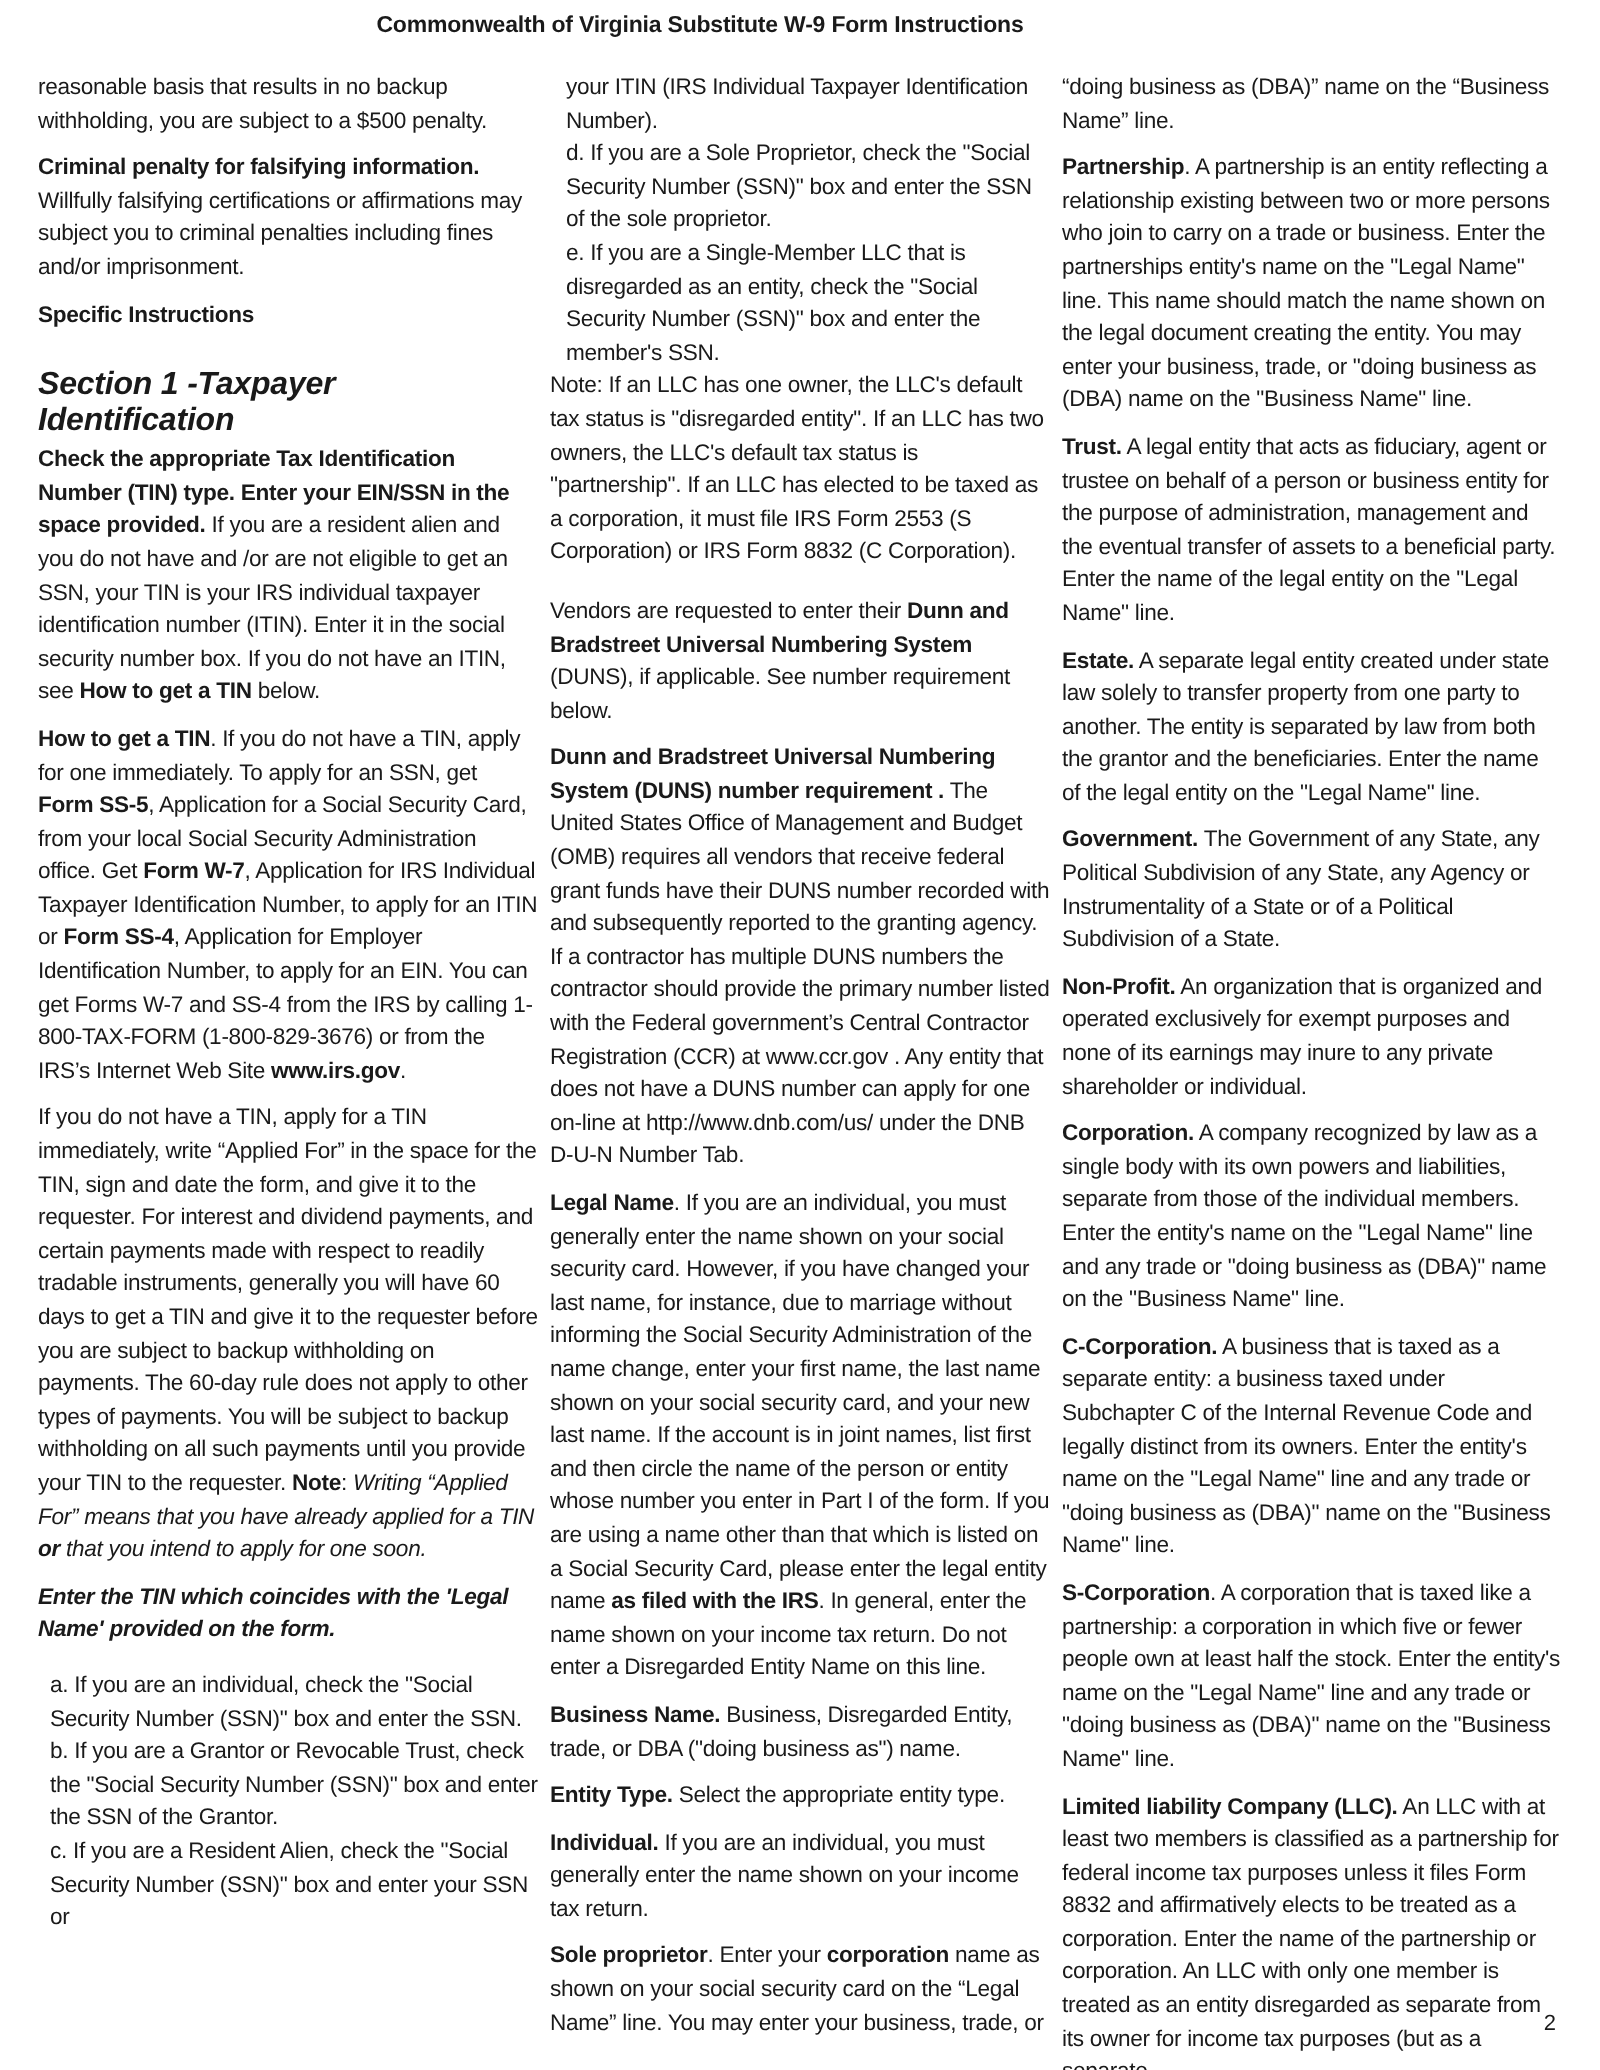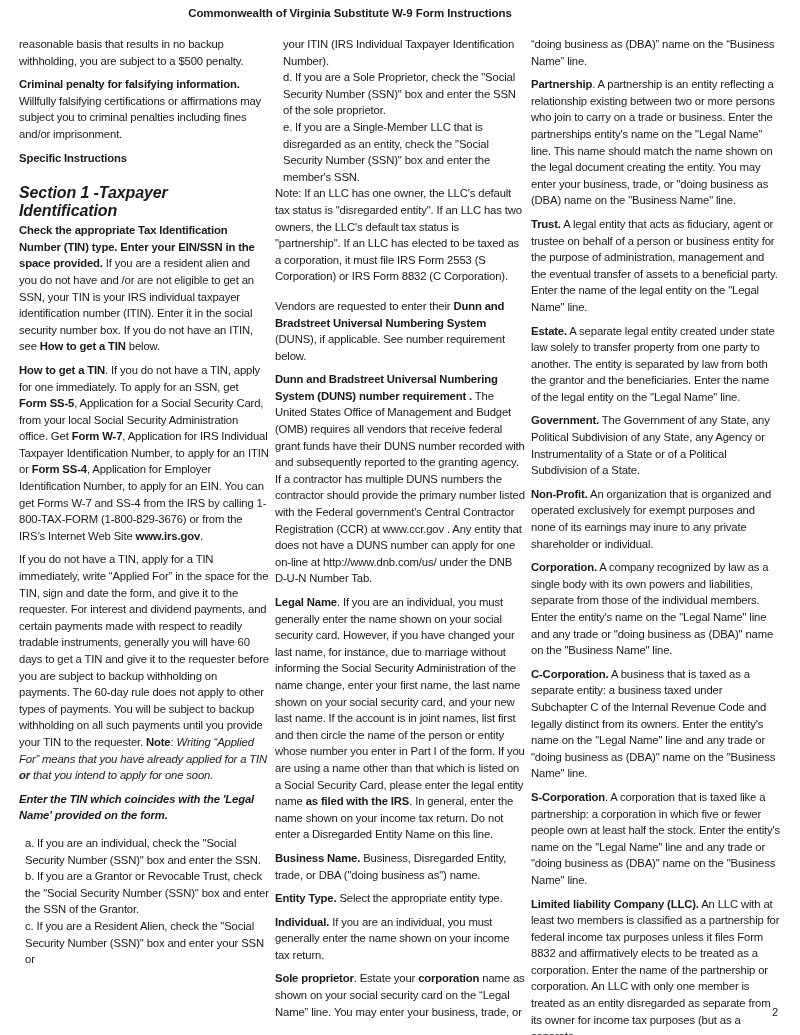--- a/index.html
+++ b/index.html
@@ -72,21 +72,21 @@
   <p class="para"><span class="b">Dunn and Bradstreet Universal Numbering System (DUNS) number requirement .</span><span> The United States Office of Management and Budget (OMB) requires all vendors that receive federal grant funds have their DUNS number recorded with and subsequently reported to the granting agency.  If a contractor has multiple DUNS numbers the contractor should provide the primary number listed with the Federal government’s Central Contractor Registration (CCR) at </span><a class="u">www.ccr.gov</a><span> .  Any entity that does not have a DUNS number can apply for one on-line at </span><a class="u">http://www.dnb.com/us/ </a><span>under the DNB D-U-N Number Tab.</span></p>
 
   <p class="para"><span class="b">Legal Name</span><span>.  If you are an individual, you must generally enter the name shown on your social security card.  However, if you have changed your last name, for instance, due to marriage without informing the Social Security Administration of the name change, enter your first name, the last name shown on your social security card, and your new last name. If the account is in joint names, list first and then circle the name of the person or entity whose number you enter in Part I of the form. If you are using a name other than that which is listed on a Social Security Card, please enter the legal entity name </span><span class="b">as filed with the IRS</span><span>.  In general, enter the name shown on your income tax return.  Do not enter a Disregarded Entity Name on this line.</span></p>
 
   <p class="para"><span class="b">Business Name.</span><span> Business, Disregarded Entity, trade, or DBA ("doing business as") name.</span></p>
 
   <p class="para"><span class="b">Entity Type.</span><span> Select the appropriate entity type.</span></p>
 
   <p class="para"><span class="b">Individual.</span><span>  If you are an individual, you must generally enter the name shown on your income tax return.</span></p>
 
-  <p class="para"><span class="b">Sole proprietor</span><span>.  Estate your </span><span class="b">corporation</span><span> name as shown on your social security card on the “Legal Name” line.  You may enter your business, trade, or</span></p>
+  <p class="para"><span class="b">Sole proprietor</span><span>.  Enter your </span><span class="b">corporation</span><span> name as shown on your social security card on the “Legal Name” line.  You may enter your business, trade, or</span></p>
 </div>
 
 <div class="col col3">
   <p class="para">“doing business as (DBA)” name on the “Business Name” line.</p>
 
   <p class="para"><span class="b">Partnership</span><span>. A partnership is an entity reflecting a relationship existing between two or more persons who join to carry on a trade or business.   Enter the partnerships entity's name on the "Legal Name" line.  This name should match the name shown on the legal document creating the entity.  You may enter your business, trade, or "doing business as (DBA) name on the "Business Name" line.</span></p>
 
   <p class="para"><span class="b">Trust.</span><span>  A legal entity that acts as fiduciary, agent or trustee on behalf of a person or business entity for the purpose of administration, management and the eventual transfer of assets to a beneficial party. Enter the name of the legal entity on the "Legal Name" line.</span></p>
 
   <p class="para"><span class="b">Estate.</span><span> A separate legal entity created under state law solely to transfer property from one party to another. The entity is separated by law from both the grantor and the beneficiaries.  Enter the name of the legal entity on the "Legal Name" line.</span></p>

